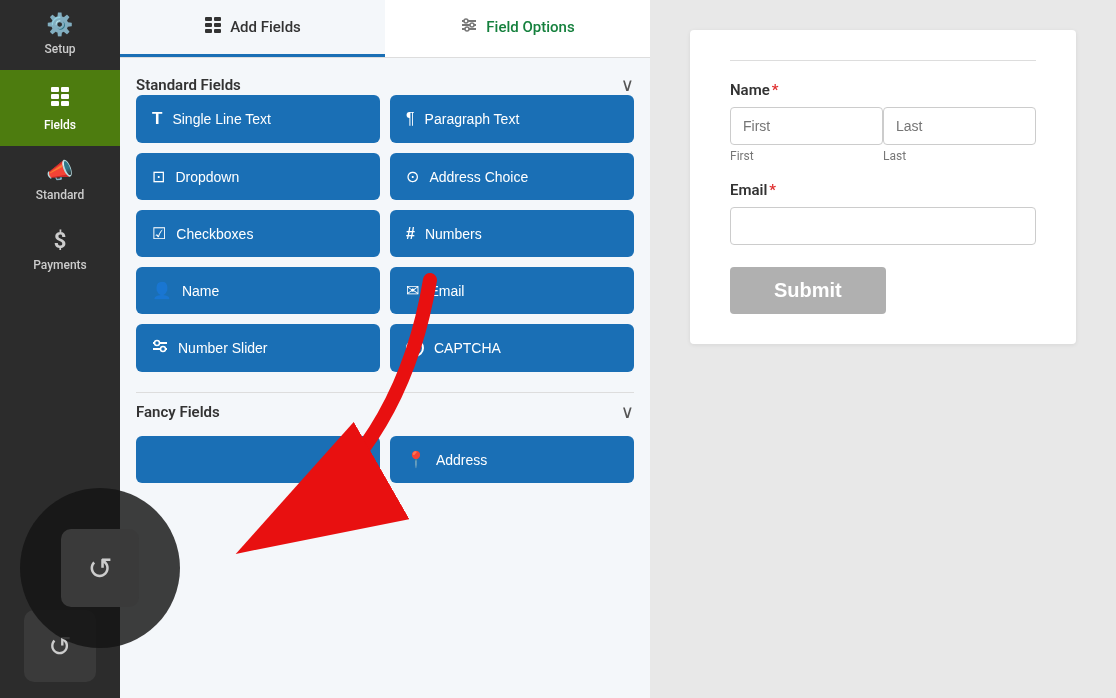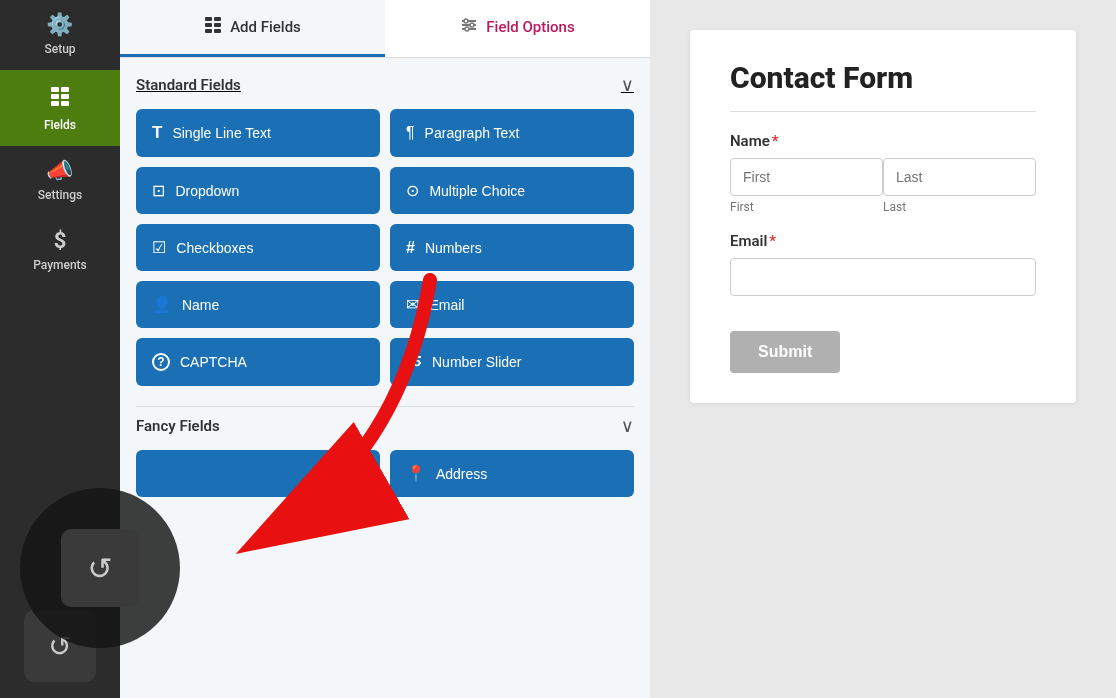--- a/index.html
+++ b/index.html
@@ -78,21 +78,21 @@
       display: flex;
       background: #fff;
       border-bottom: 1px solid #ddd;
     }
     .tab {
       flex: 1;
       padding: 16px 0;
       text-align: center;
       font-size: 15px;
       font-weight: 500;
-      color: #be185d;
+      color: #15803d;
       cursor: pointer;
       display: flex;
       align-items: center;
       justify-content: center;
       gap: 8px;
       border-bottom: 3px solid transparent;
     }
     .tab.active {
       color: #333;
       border-bottom: 3px solid #1a6fb5;
@@ -104,22 +104,21 @@
       padding: 16px;
       overflow-y: auto;
       flex: 1;
     }
 
     
     .section-header {
       display: flex;
       align-items: center;
       justify-content: space-between;
-      margin-bottom: 14px;
-      text-decoration: underline;
+      margin-bottom: 0;
     }
     .section-title {
       font-size: 15px;
       font-weight: 600;
       color: #333;
     }
     .chevron { font-size: 18px; color: #555; cursor: pointer; }
 
     .fields-grid {
       display: grid;
@@ -211,25 +210,25 @@
     .sub-label {
       font-size: 12px;
       color: #777;
     }
     .form-group { margin-bottom: 18px; }
     .submit-btn {
       background: #b0b0b0;
       color: #fff;
       border: none;
       border-radius: 4px;
-      padding: 12px 28px;
-      font-size: 16px;
+      padding: 12px 44px;
+      font-size: 20px;
       font-weight: 600;
       cursor: pointer;
-      margin-top: 17px;
+      margin-top: 4px;
     }
 
     
     .arrow-overlay {
       position: absolute;
       left: 120px;
       top: 0;
       width: 530px;
       height: 698px;
       pointer-events: none;
@@ -261,21 +260,21 @@
             <rect x="3" y="10" width="8" height="5" rx="1"></rect>
             <rect x="13" y="10" width="8" height="5" rx="1"></rect>
             <rect x="3" y="17" width="8" height="5" rx="1"></rect>
             <rect x="13" y="17" width="8" height="5" rx="1"></rect>
           </svg>
       </span>
       <span class="sidebar-label">Fields</span>
     </div>
     <div class="sidebar-item">
       <span class="sidebar-icon">📣</span>
-      <span class="sidebar-label">Settings</span>
+      <span class="sidebar-label">Standard</span>
     </div>
     <div class="sidebar-item">
       <span class="sidebar-icon" style="font-size:22px;font-weight:700;color:#ccc;">$</span>
       <span class="sidebar-label">Payments</span>
     </div>
     <div class="sidebar-bottom">
       <div class="history-btn">
         <span>↺</span>
       </div>
     </div>
@@ -324,52 +323,52 @@
         <button class="field-btn">
           <span class="field-btn-icon">¶</span>
           <span>Paragraph Text</span>
         </button>
         <button class="field-btn">
           <span class="field-btn-icon">⊡</span>
           <span>Dropdown</span>
         </button>
         <button class="field-btn">
           <span class="field-btn-icon">⊙</span>
-          <span>Multiple Choice</span>
+          <span>Address Choice</span>
         </button>
         <button class="field-btn">
           <span class="field-btn-icon">☑</span>
           <span>Checkboxes</span>
         </button>
         <button class="field-btn">
           <span class="field-btn-icon" style="font-weight:700;">#</span>
           <span>Numbers</span>
         </button>
         <button class="field-btn">
           <span class="field-btn-icon">👤</span>
           <span>Name</span>
         </button>
         <button class="field-btn">
           <span class="field-btn-icon">✉</span>
           <span>Email</span>
-        </button>
-        <button class="field-btn">
-          <span class="field-btn-icon" style="border:2px solid white;border-radius:50%;width:18px;height:18px;display:inline-flex;align-items:center;justify-content:center;font-size:12px;font-weight:700;">?</span>
-          <span>CAPTCHA</span>
         </button>
         <button class="field-btn">
           <span class="field-btn-icon">
             <svg width="16" height="16" viewBox="0 0 16 16" fill="none" stroke="white" stroke-width="2">
                 <line x1="1" y1="5" x2="15" y2="5"></line>
                 <line x1="1" y1="11" x2="15" y2="11"></line>
                 <circle cx="5" cy="5" r="2.5" fill="#1a6fb5" stroke="white" stroke-width="1.5"></circle>
                 <circle cx="11" cy="11" r="2.5" fill="#1a6fb5" stroke="white" stroke-width="1.5"></circle>
               </svg>
           </span>
           <span>Number Slider</span>
+        </button>
+        <button class="field-btn">
+          <span class="field-btn-icon" style="border:2px solid white;border-radius:50%;width:18px;height:18px;display:inline-flex;align-items:center;justify-content:center;font-size:12px;font-weight:700;">?</span>
+          <span>CAPTCHA</span>
         </button>
       </div>
 
       <div class="section2">
         <div class="section-header2">
           <span class="section-title">Fancy Fields</span>
           <span class="chevron">∨</span>
         </div>
         <div class="fields-grid">
           <button class="field-btn">
@@ -380,21 +379,20 @@
             <span class="field-btn-icon">📍</span>
             <span>Address</span>
           </button>
         </div>
       </div>
     </div>
   </div>
 
   <div class="right-panel">
     <div class="form-card">
-      <div class="form-title">Contact Form</div>
       <hr class="form-divider">
 
       <div class="form-group">
         <div class="form-label">
           <span>Name</span><span class="required-star">*</span>
         </div>
         <div class="name-row">
           <div class="name-field">
             <input class="form-input" type="text" placeholder="First" style="">
             <span class="sub-label">First</span>

